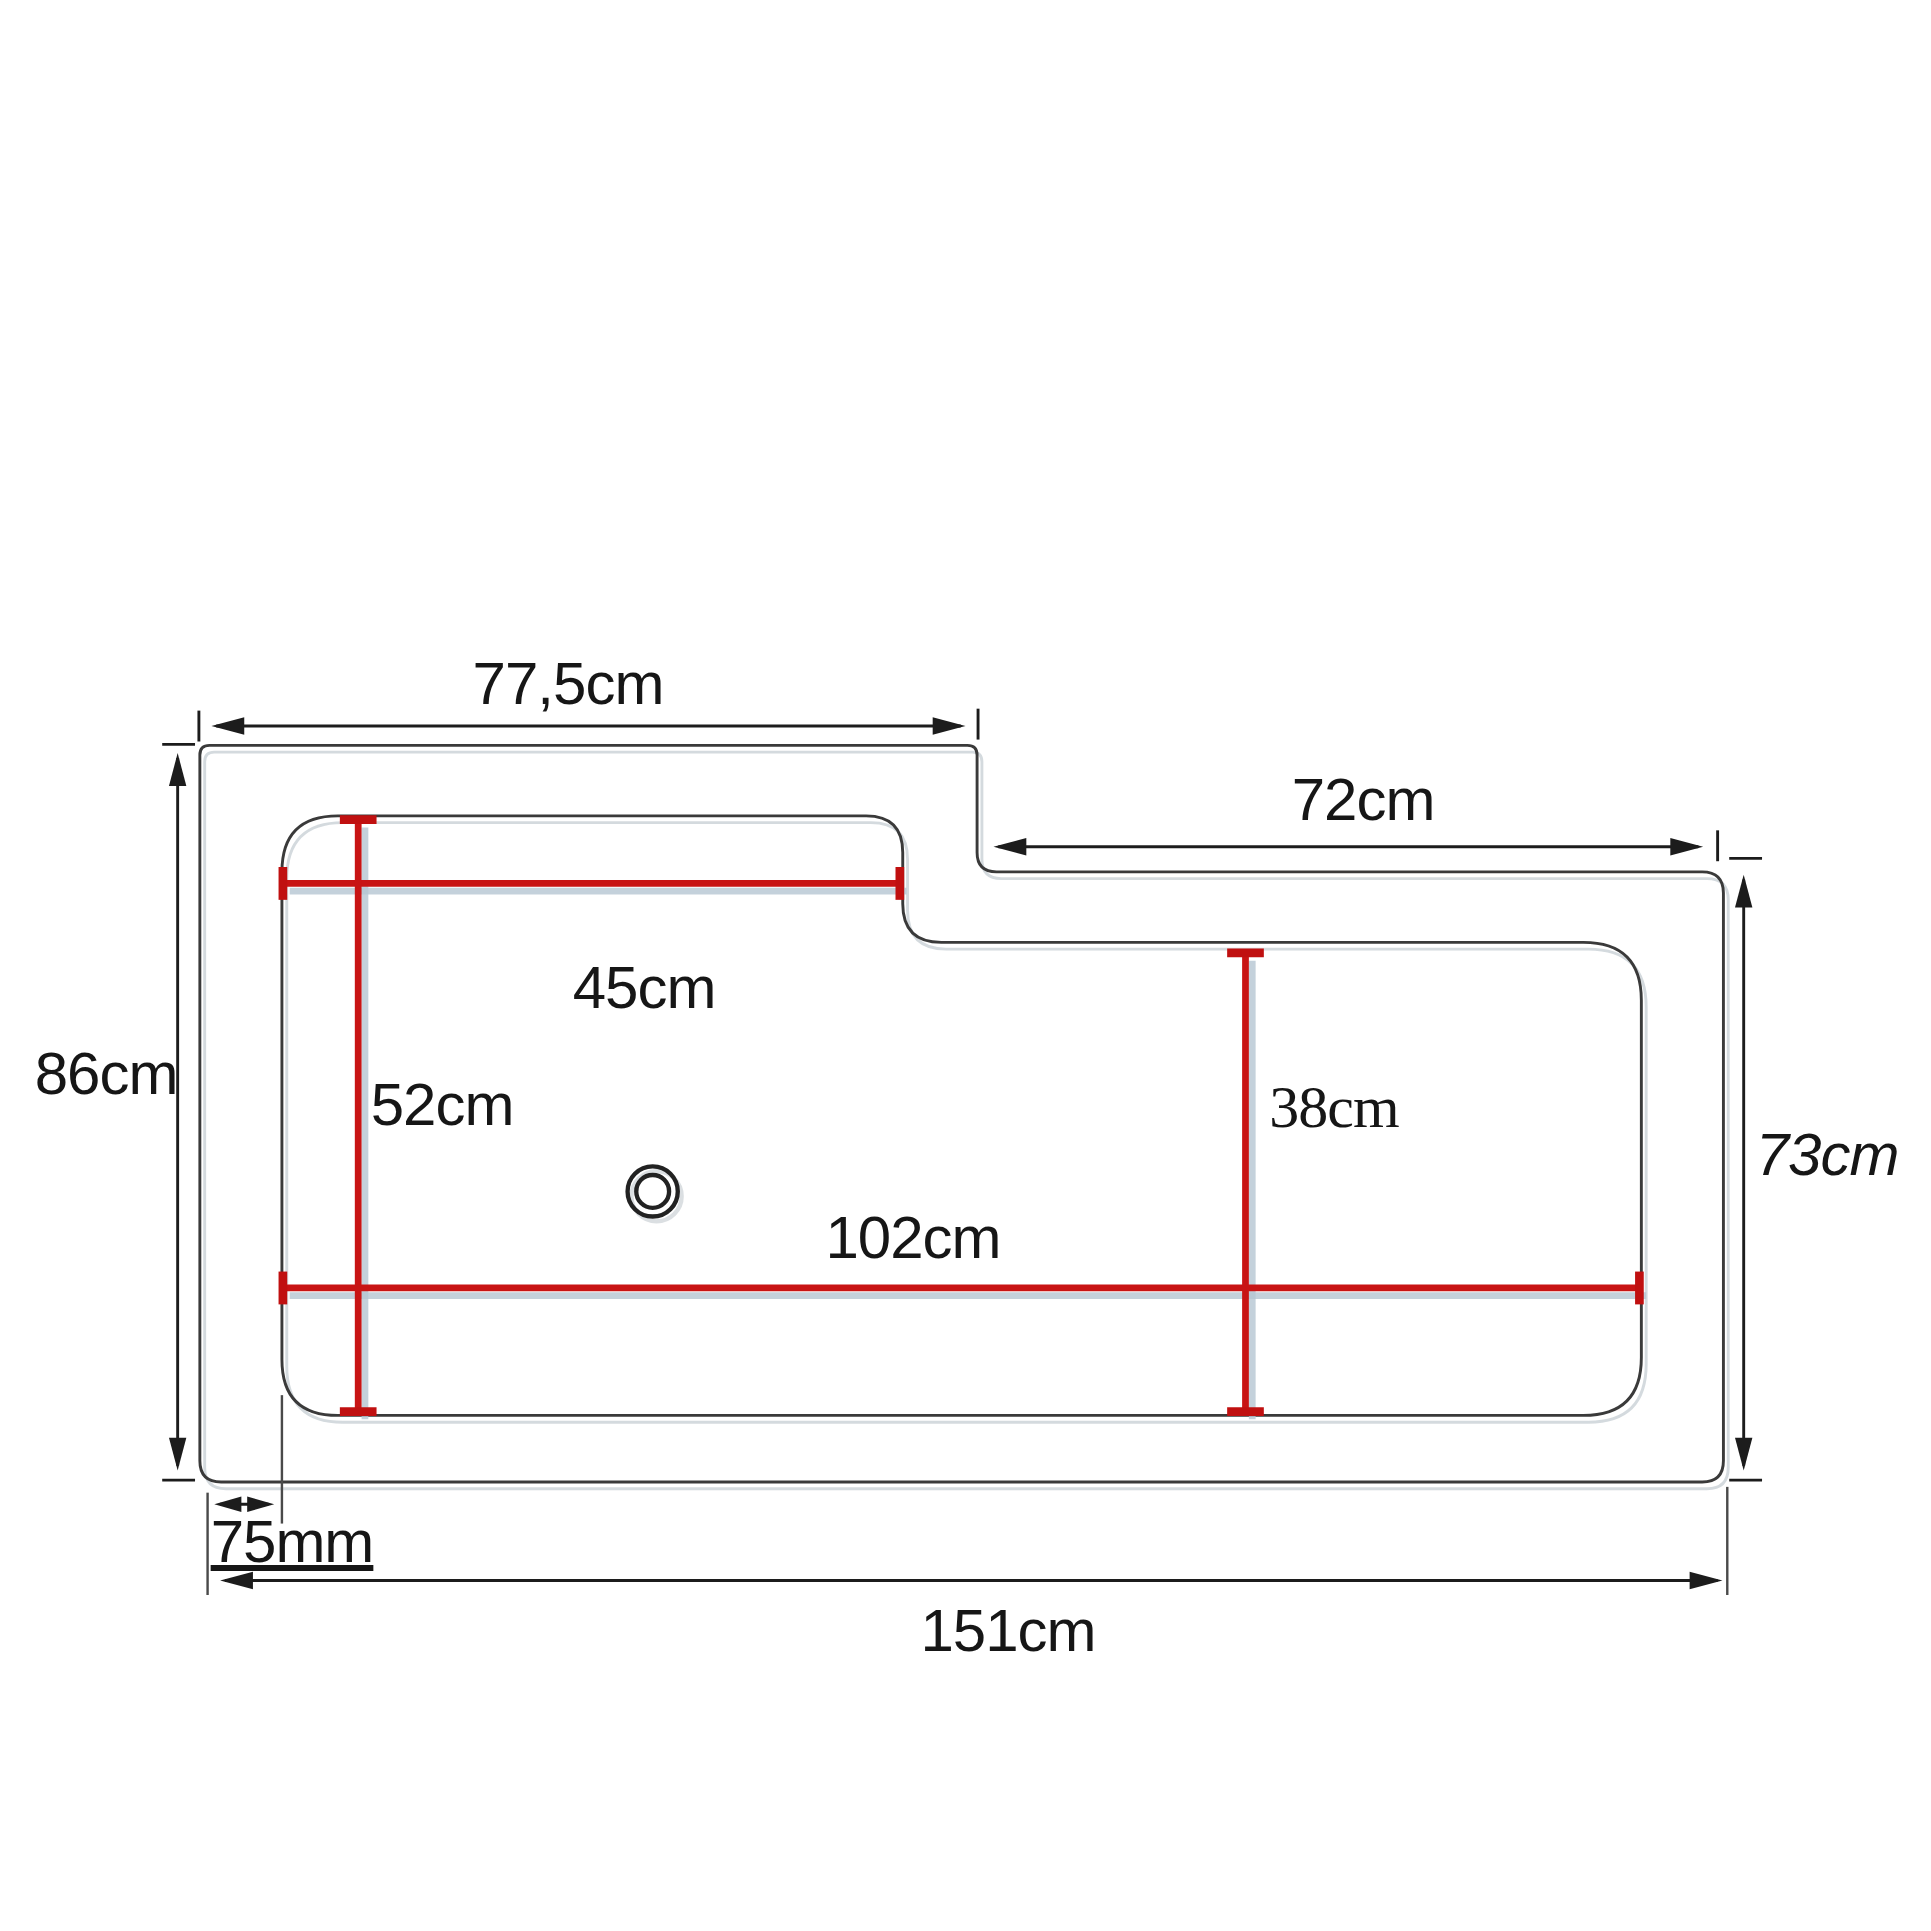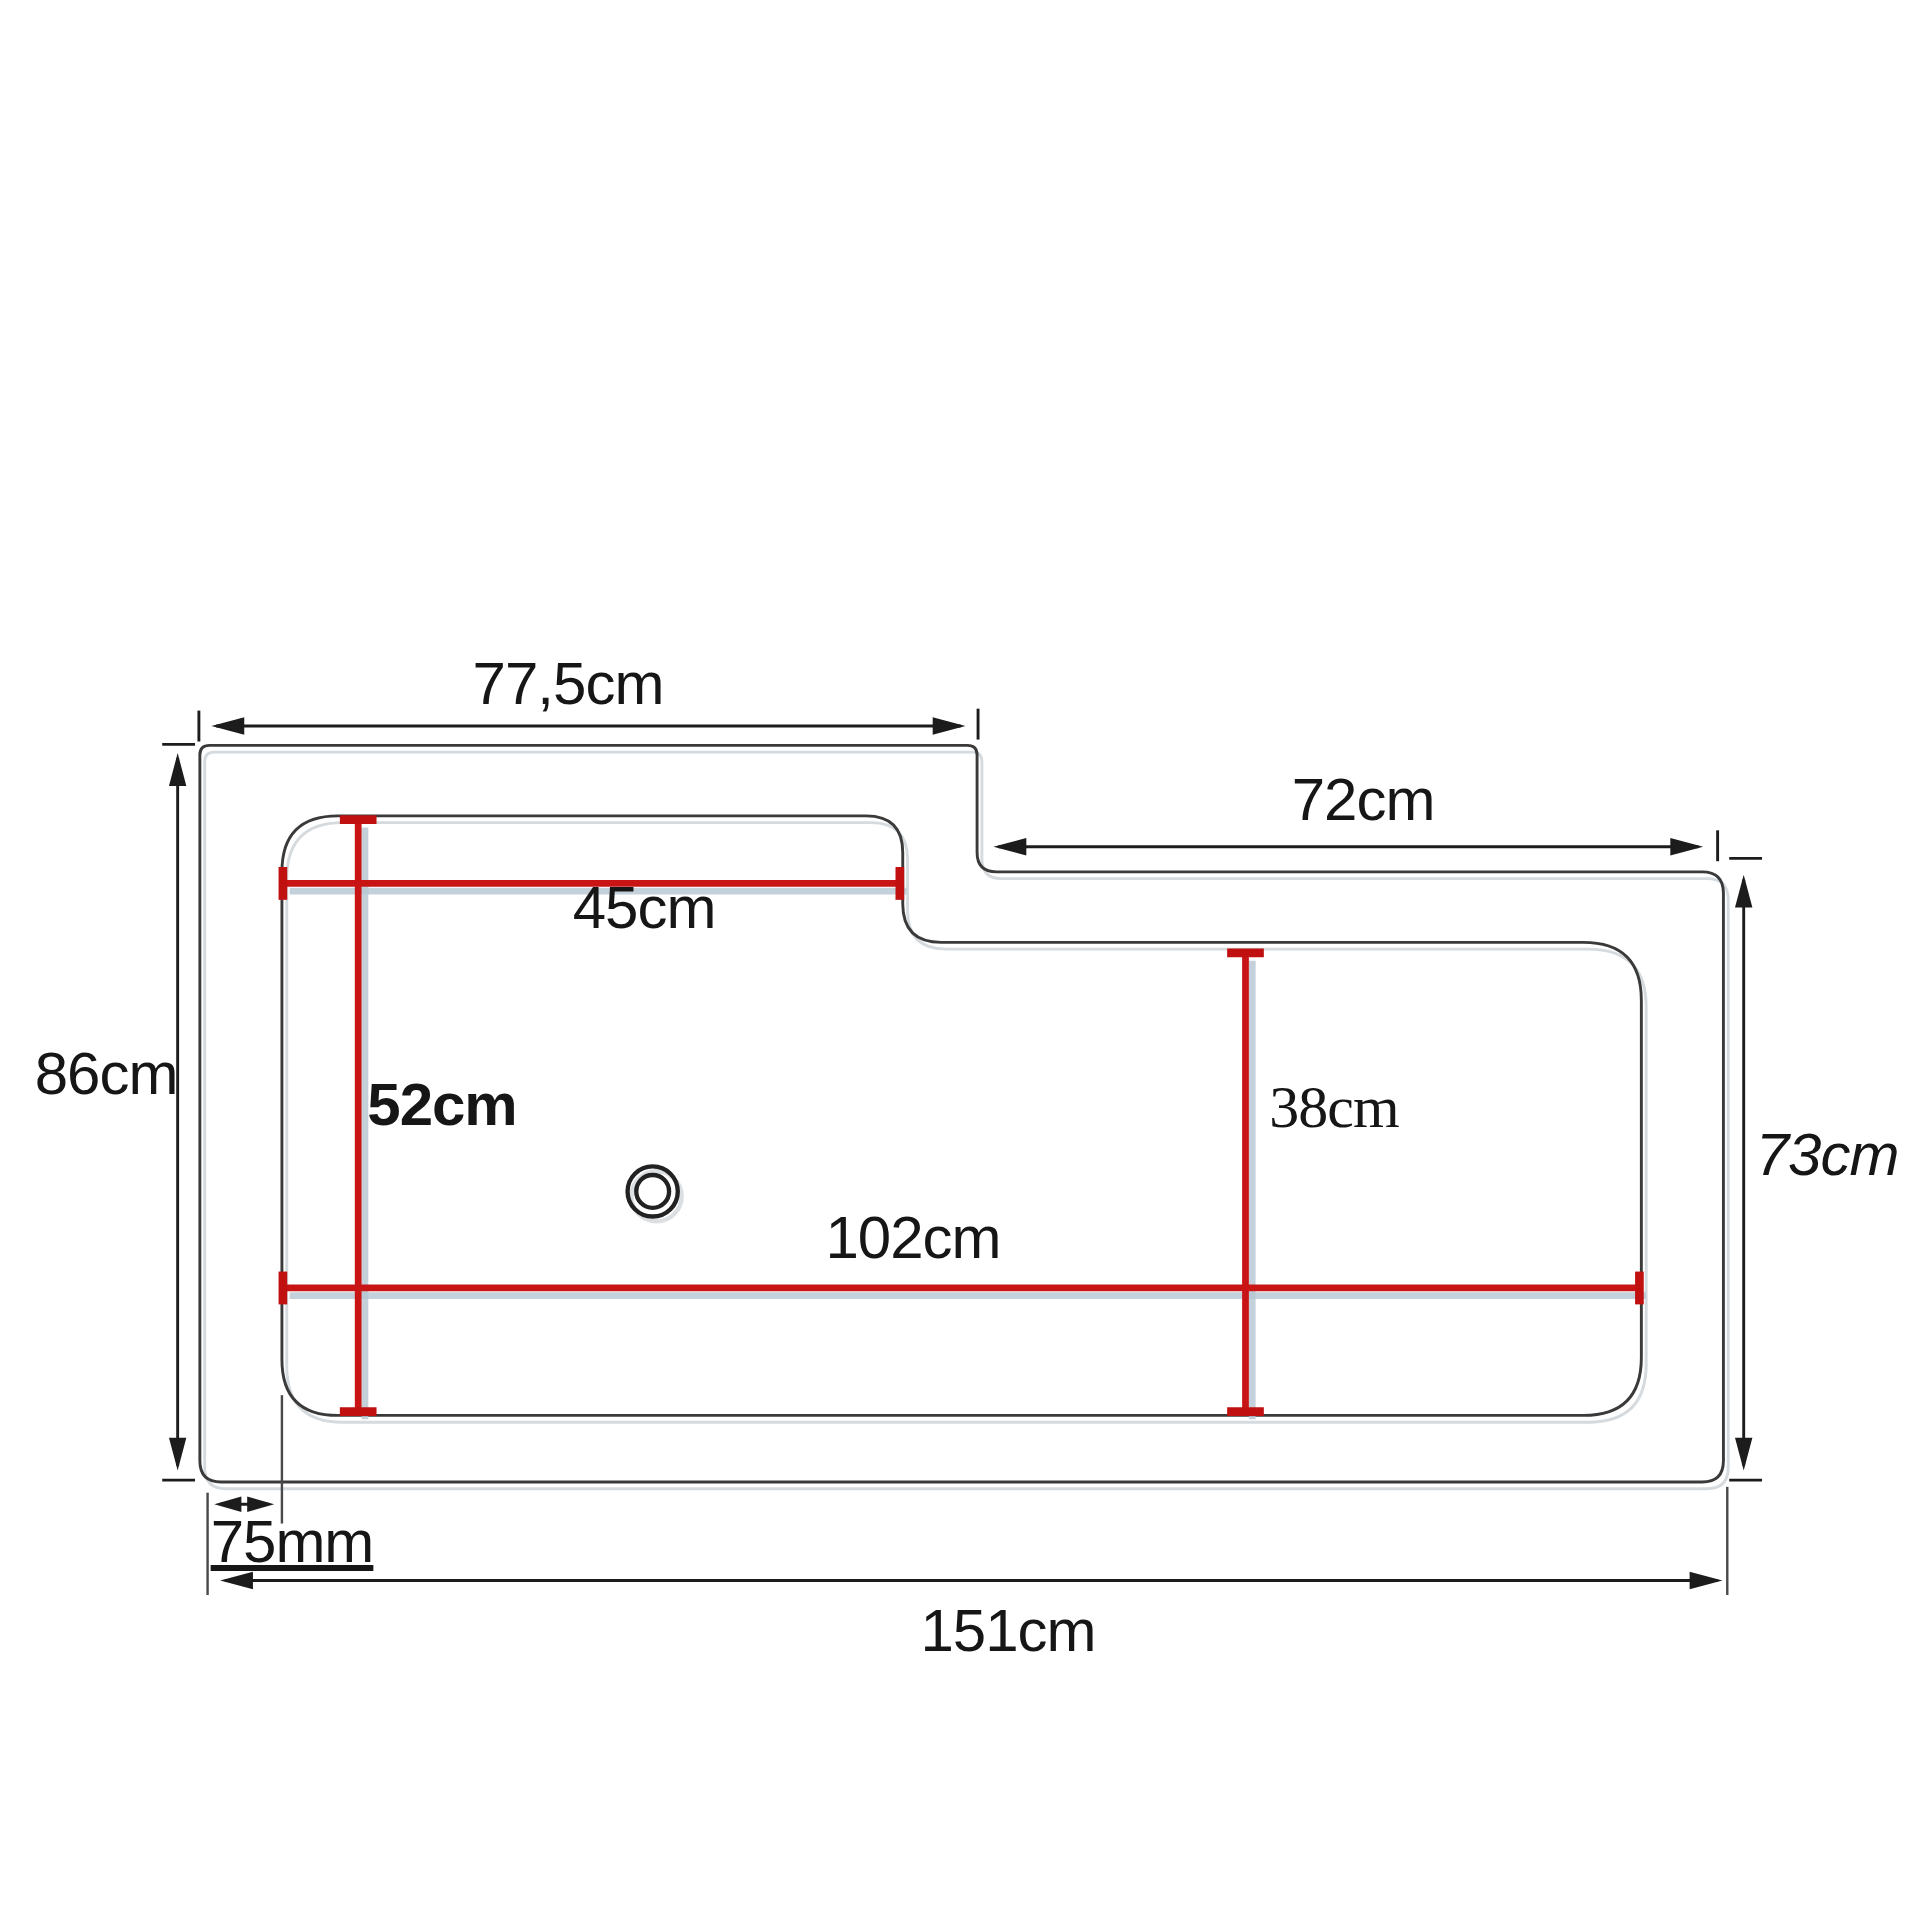--- a/index.html
+++ b/index.html
@@ -122,20 +122,20 @@
       <line class="dimline" x1="233" y1="1637" x2="1779" y2="1637"></line>
       <polygon class="ah" points="228,1637 262,1628 262,1646"></polygon>
       <polygon class="ah" points="1784,1637 1750,1628 1750,1646"></polygon>
     </g>
   </svg>
 
   <div class="dim-label" style="left:568px;top:684px;">77,5cm</div>
   <div class="dim-label" style="left:1363px;top:800px;text-align:center;">72cm</div>
   <div class="dim-label" style="left:106px;top:1074px;">86cm</div>
   <div class="dim-label" style="left:1827px;top:1155px;font-style:italic;">73cm</div>
-  <div class="dim-label" style="left:644px;top:908px;">45cm</div>
-  <div class="dim-label" style="left:442px;top:1105px;font-weight:bold;">52cm</div>
+  <div class="dim-label" style="left:644px;top:988px;">45cm</div>
+  <div class="dim-label" style="left:442px;top:1105px;">52cm</div>
   <div class="dim-label" style="left:1334px;top:1107px;font-family:Liberation Serif, serif;">38cm</div>
   <div class="dim-label" style="left:913px;top:1238px;">102cm</div>
   <div class="dim-label" style="left:292px;top:1542px;text-decoration:underline;">75mm</div>
   <div class="dim-label" style="left:1008px;top:1631px;">151cm</div>
 </div>
 
 
 </body></html>

